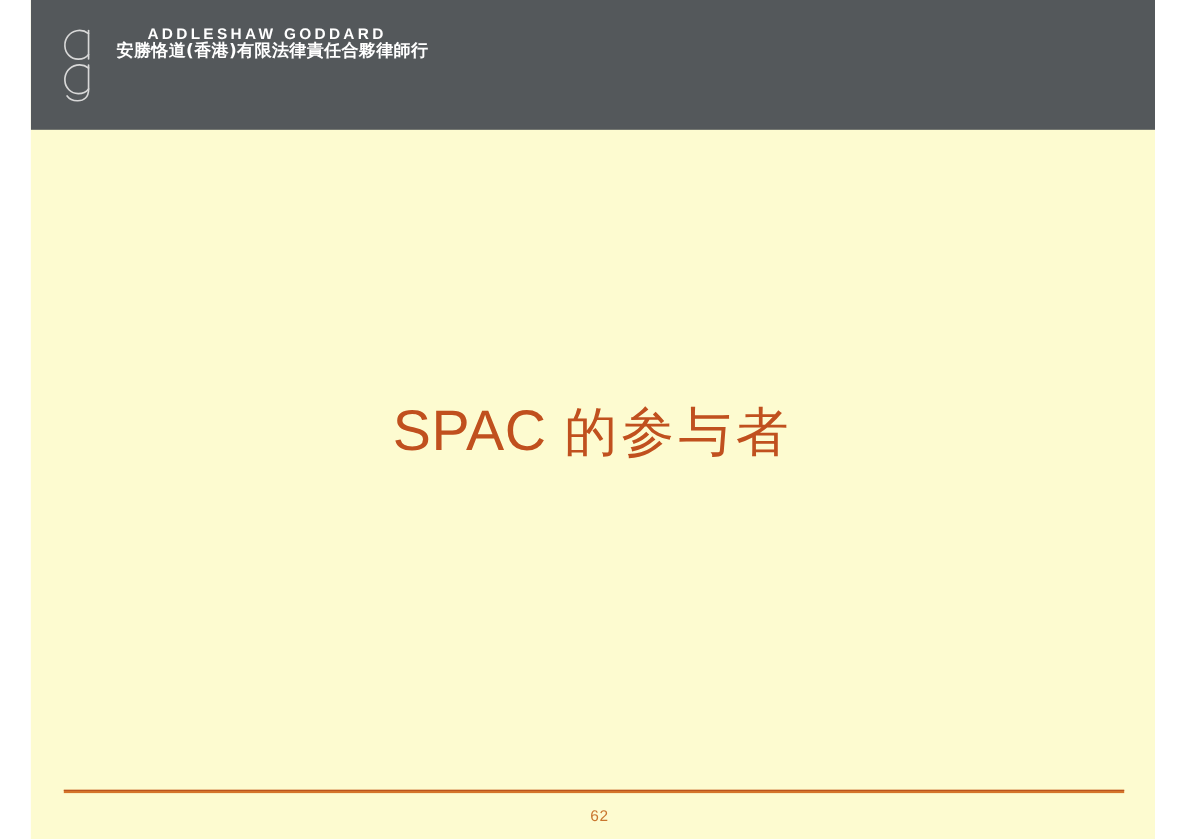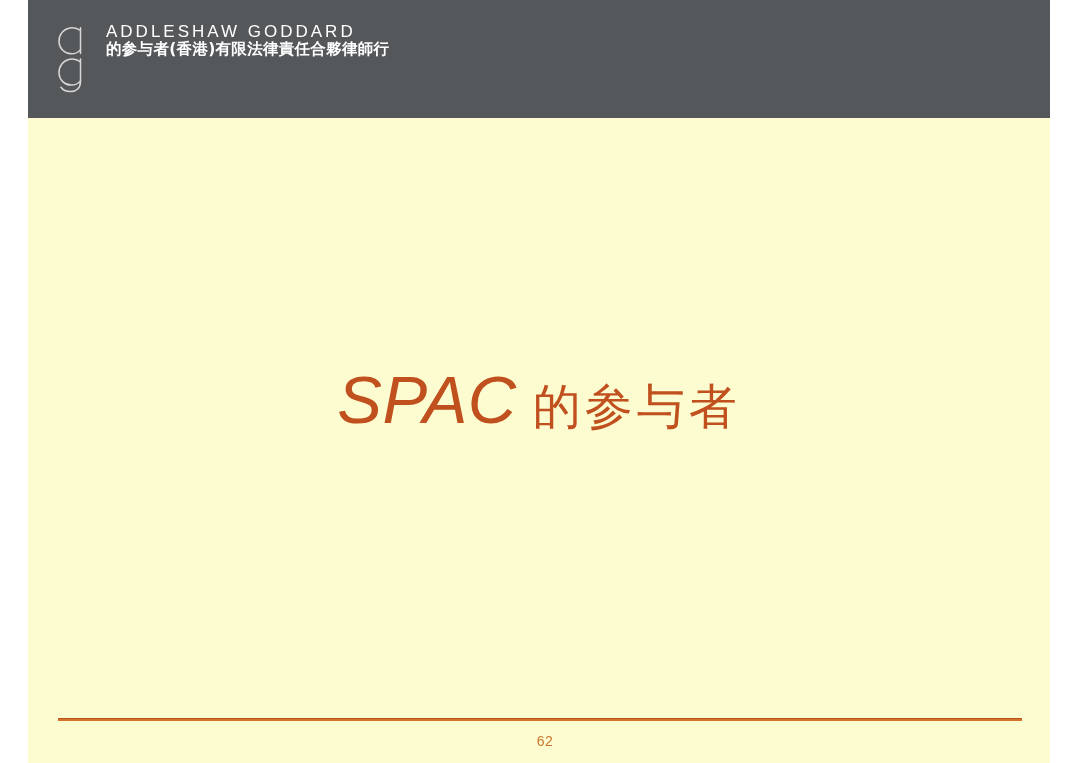--- a/index.html
+++ b/index.html
@@ -58,25 +58,26 @@
   
   #brand-text {
     display: flex;
     flex-direction: column;
     justify-content: flex-start;
     padding-top: 4px;
   }
 
   .brand-line-1 {
     color: #FFFFFF;
-    font-size: 17px;
-    font-weight: normal;
+    font-size: 14px;
+    font-weight: bold;
     letter-spacing: 3.0px;
     line-height: 1.02;
     white-space: nowrap;
+    margin-left: 28px;
   }
 
   .brand-line-2 {
     color: #FFFFFF;
     font-size: 14.5px;
     font-weight: bold;
     letter-spacing: 2.0px;
     line-height: 1.22;
     white-space: nowrap;
   }
@@ -104,26 +105,25 @@
     position: absolute;
     left: 0;
     top: 243px;
     width: 1022px;
     text-align: center;
     white-space: nowrap;
   }
 
   .title-latin {
     color: #C0501E;
-    font-size: 67px;
+    font-size: 52px;
     font-weight: normal;
     letter-spacing: 0.5px;
     font-family: "Liberation Sans", "DejaVu Sans", sans-serif;
     vertical-align: baseline;
-    font-style: italic;
   }
 
   .title-cjk {
     color: #C0501E;
     font-size: 48px;
     font-weight: normal;
     letter-spacing: 4px;
     margin-left: 16px;
     font-family: Liberation Sans, sans-serif;
     vertical-align: baseline;
@@ -165,21 +165,21 @@
 
         <path d="M30.5 11.5 C27.5 9.2 23.5 8.2 19.8 8.9 C13.0 10.2 8.6 16.2 9.0 23.0 C9.4 29.6 14.4 34.6 21.0 34.8 C25.0 34.9 28.4 33.3 30.5 30.6"></path>
         <path d="M30.5 8.8 L30.5 34.6"></path>
 
         <path d="M30.5 42.8 C27.5 40.5 23.5 39.5 19.8 40.2 C13.0 41.5 8.6 47.5 9.0 54.3 C9.4 60.9 14.4 65.9 21.0 66.1 C25.0 66.2 28.4 64.6 30.5 61.9"></path>
         <path d="M30.5 40.1 L30.5 62.5 C30.5 69.0 26.5 72.8 20.3 72.6 C16.3 72.5 12.9 70.9 11.0 68.2"></path>
       </svg>
 
       <div id="brand-text">
         <div class="brand-line-1">ADDLESHAW GODDARD</div>
-        <div class="brand-line-3">的参与者(香港)有限法律責任合夥律師行</div>
+        <div class="brand-line-3">安勝恪道(香港)有限法律責任合夥律師行</div>
       </div>
 
     </div>
   </div>
 
   <div id="slide-body">
 
     <div id="title-block">
       <span class="title-latin">SPAC</span><span class="title-cjk">的参与者</span>
     </div>

